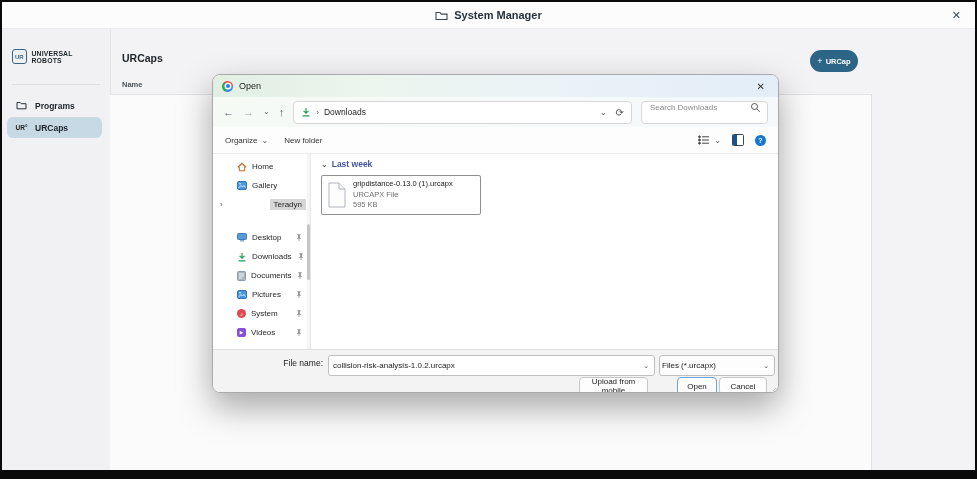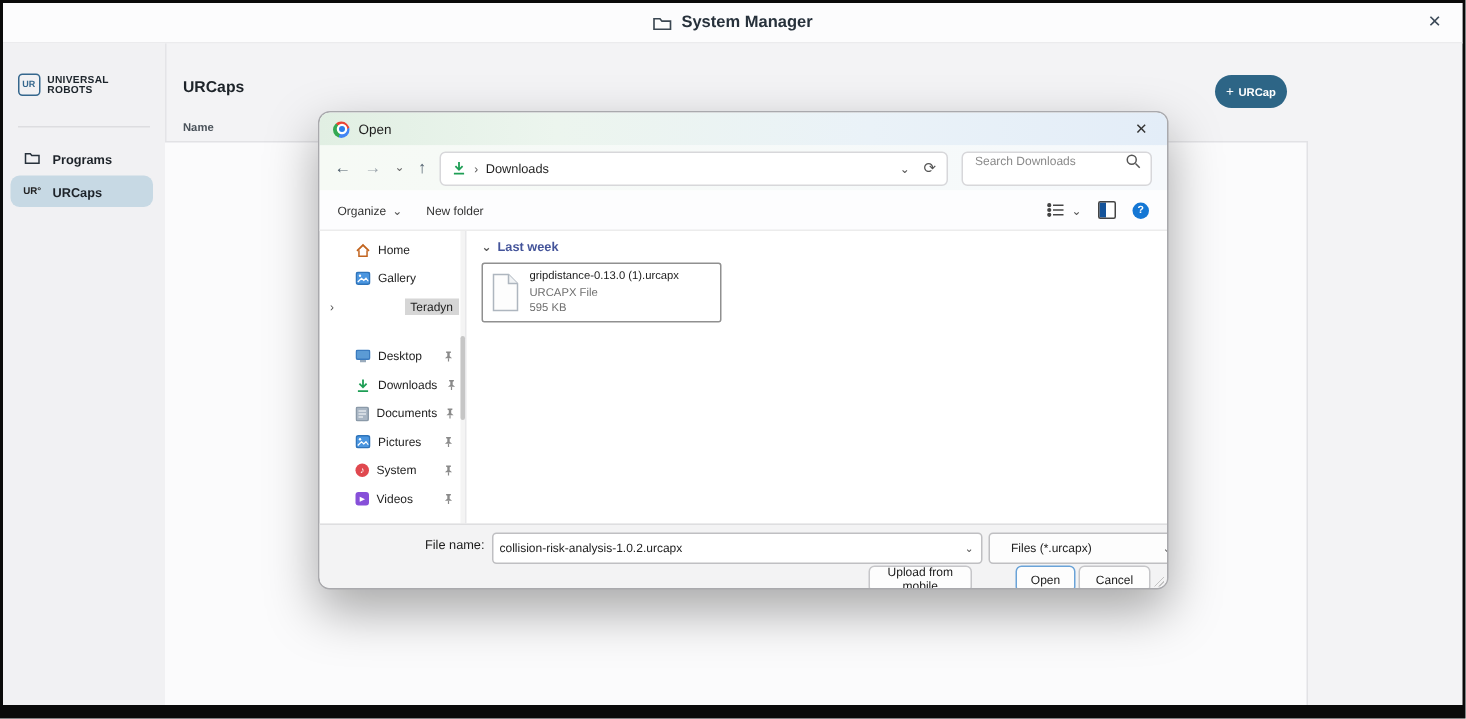--- a/index.html
+++ b/index.html
@@ -71,21 +71,21 @@
   .file-tile{margin-top:6px;width:148px;border:1px solid #909090;border-radius:2px;background:#fff;display:flex;align-items:center;gap:6px;padding:3px 5px;cursor:pointer;}
   .file-meta{display:flex;flex-direction:column;line-height:1.4;}
   .file-name{font-size:7.5px;color:#1a1a1a;}
   .file-sub{font-size:7.5px;color:#6f6f6f;}
 
   .dlg-footer{height:43px;background:#f3f3f4;border-top:1px solid #dedee0;position:relative;}
   .fn-label{position:absolute;left:0;top:8px;width:110px;text-align:right;font-size:8.5px;color:#1a1a1a;}
   .combo{position:absolute;left:115px;top:5px;width:325px;height:19px;border:1px solid #bfbfc2;border-radius:3px;background:#fff;display:flex;align-items:center;}
   .combo input{flex:1;border:0;outline:none;font-size:8px;color:#222;padding:0 4px;font-family:inherit;background:none;}
   .combo .chev, .filter .chev{font-size:7px;color:#555;padding:0 5px;}
-  .filter{position:absolute;left:446px;top:5px;width:112px;height:19px;border:1px solid #bfbfc2;border-radius:3px;background:#fdfdfd;display:flex;align-items:center;justify-content:space-between;font-size:8px;color:#222;cursor:pointer;padding-left:14px;}
+  .filter{position:absolute;left:446px;top:5px;width:112px;height:19px;border:1px solid #bfbfc2;border-radius:3px;background:#fdfdfd;display:flex;align-items:center;justify-content:space-between;font-size:8px;color:#222;cursor:pointer;padding-left:2px;}
   .f-btn{position:absolute;top:27px;height:18px;border:1px solid #c6c6c9;border-radius:4px;background:#fdfdfd;font-size:8px;color:#1a1a1a;cursor:pointer;font-family:inherit;display:flex;align-items:center;justify-content:center;}
   .f-upload{left:366px;width:69px;}
   .f-open{left:464px;width:40px;border-color:#6aa3d8;}
   .f-cancel{left:506px;width:48px;}
   .grip{position:absolute;right:2px;bottom:2px;width:7px;height:7px;
         background:linear-gradient(135deg,transparent 0 50%,#c3c3c3 50% 57%,transparent 57% 72%,#c3c3c3 72% 79%,transparent 79%);}
 
   .ic{display:inline-flex;align-items:center;justify-content:center;}
   .music-ic{width:9px;height:9px;border-radius:50%;background:#e0484f;color:#fff;font-size:6px;}
   .videos-ic{width:9px;height:9px;border-radius:2px;background:#8750d9;color:#fff;font-size:4.5px;}

